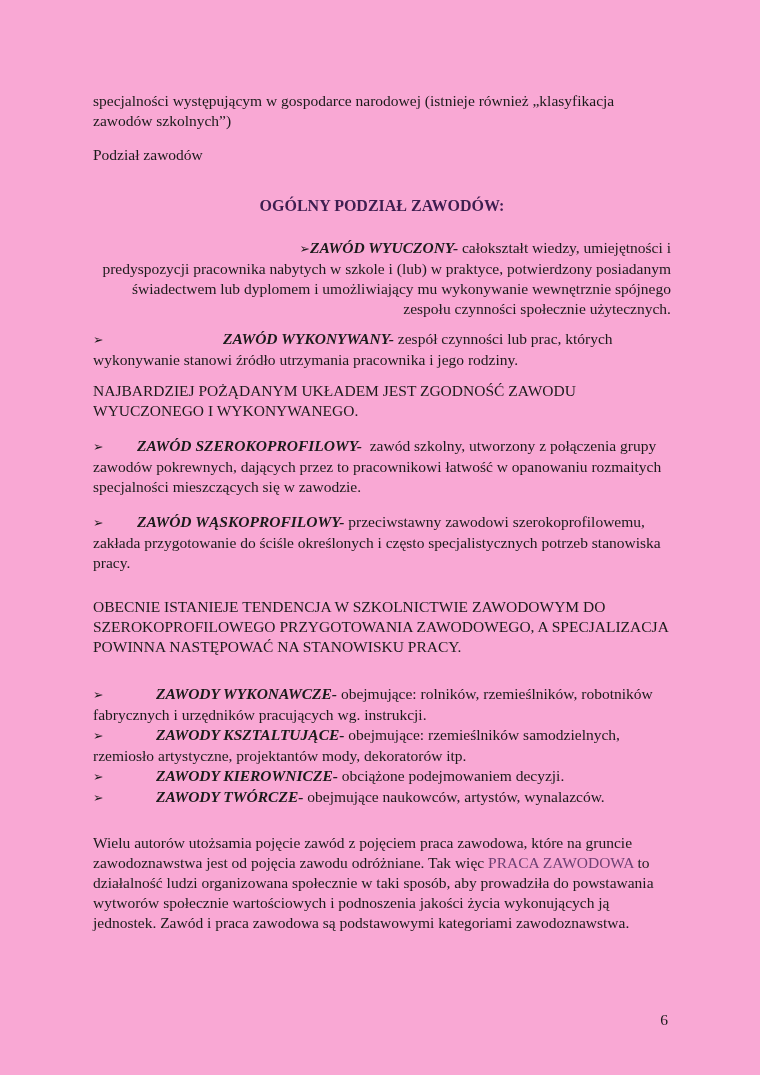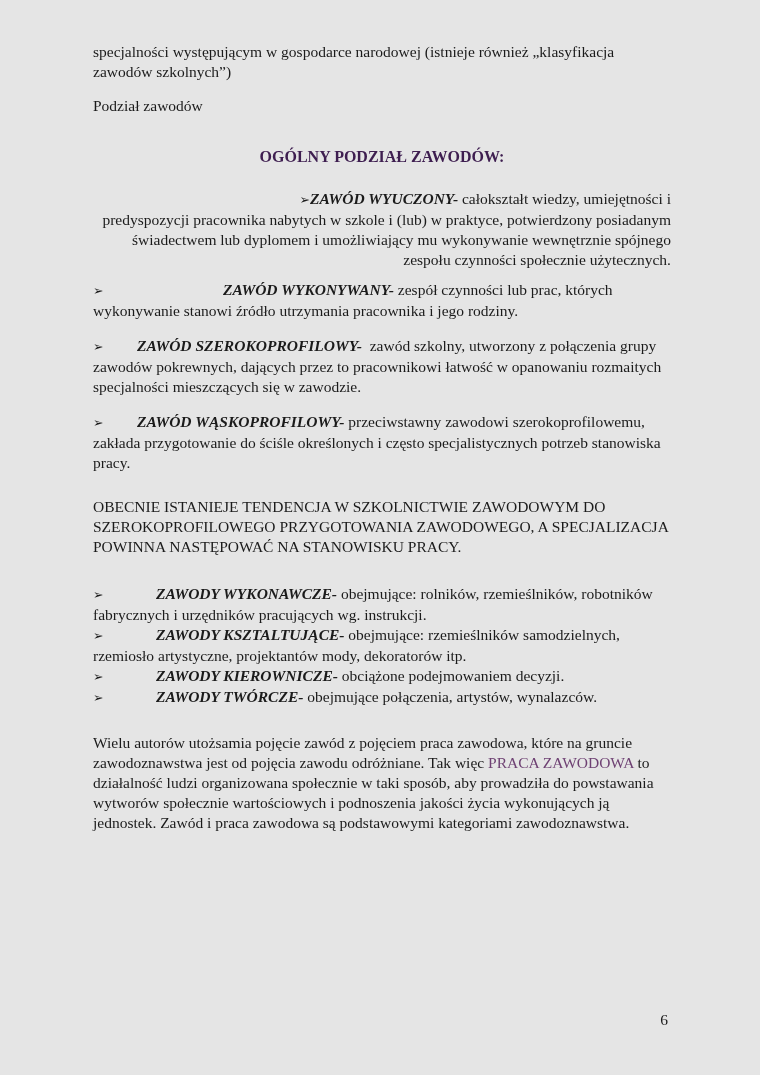--- a/index.html
+++ b/index.html
@@ -1,22 +1,22 @@
 <!DOCTYPE html>
 <html lang="pl"><head>
 <meta charset="utf-8">
 <style>
   html, body { margin: 0; padding: 0; background: #ffffff; }
   .page {
     position: relative;
     width: 760px;
     height: 1075px;
-    background: #e5e5e5;
+    background: #f9a8d4;
     box-sizing: border-box;
-    padding: 42px 89px 0 93px;
+    padding: 91px 89px 0 93px;
     font-family: "Liberation Serif", "DejaVu Serif", serif;
     font-size: 15.5px;
     line-height: 20px;
     color: #1b1b1b;
     overflow: hidden;
   }
   .content { width: 578px; }
   p { margin: 0; }
   .subtitle   { margin-top: 14px; }
   .heading {
@@ -64,33 +64,34 @@
     <p>specjalności występującym w gospodarce narodowej (istnieje również „klasyfikacja zawodów szkolnych”)</p>
 
     <p class="subtitle">Podział zawodów</p>
 
     <p class="heading">OGÓLNY PODZIAŁ ZAWODÓW:</p>
 
     <p class="bullet-1"><span class="glyph wide">➢</span><span class="term">ZAWÓD WYUCZONY-</span> <span>całokształt wiedzy, umiejętności i predyspozycji pracownika nabytych w szkole i (lub) w praktyce, potwierdzony posiadanym świadectwem lub dyplomem i umożliwiający mu wykonywanie wewnętrznie spójnego zespołu czynności społecznie użytecznych.</span></p>
 
     <p class="bullet-2"><span class="glyph wide">➢</span><span class="term">ZAWÓD WYKONYWANY-</span> <span>zespół czynności lub prac, których wykonywanie stanowi źródło utrzymania pracownika i jego rodziny.</span></p>
 
+    <p class="note-1">NAJBARDZIEJ POŻĄDANYM UKŁADEM JEST ZGODNOŚĆ ZAWODU WYUCZONEGO I WYKONYWANEGO.</p>
 
     <p class="bullet-3"><span class="glyph narrow">➢</span><span class="term">ZAWÓD SZEROKOPROFILOWY-</span>&nbsp; <span>zawód szkolny, utworzony z połączenia grupy zawodów pokrewnych, dających przez to pracownikowi łatwość w opanowaniu rozmaitych specjalności mieszczących się w zawodzie.</span></p>
 
     <p class="bullet-4"><span class="glyph narrow">➢</span><span class="term">ZAWÓD WĄSKOPROFILOWY-</span> <span>przeciwstawny zawodowi szerokoprofilowemu, zakłada przygotowanie do ściśle określonych i często specjalistycznych potrzeb stanowiska pracy.</span></p>
 
     <p class="note-2">OBECNIE ISTANIEJE TENDENCJA W SZKOLNICTWIE ZAWODOWYM DO SZEROKOPROFILOWEGO PRZYGOTOWANIA ZAWODOWEGO, A SPECJALIZACJA POWINNA NASTĘPOWAĆ NA STANOWISKU PRACY.</p>
 
 
     <div class="b-list">
       <p><span class="glyph medium">➢</span><span class="term">ZAWODY WYKONAWCZE-</span> <span>obejmujące: rolników, rzemieślników, robotników fabrycznych i urzędników pracujących wg. instrukcji.</span></p>
       <p><span class="glyph medium">➢</span><span class="term">ZAWODY KSZTALTUJĄCE-</span> <span>obejmujące: rzemieślników samodzielnych, rzemiosło artystyczne, projektantów mody, dekoratorów itp.</span></p>
       <p><span class="glyph medium">➢</span><span class="term">ZAWODY KIEROWNICZE-</span> <span>obciążone podejmowaniem decyzji.</span></p>
-      <p><span class="glyph medium">➢</span><span class="term">ZAWODY TWÓRCZE-</span> <span>obejmujące połączenia, artystów, wynalazców.</span></p>
+      <p><span class="glyph medium">➢</span><span class="term">ZAWODY TWÓRCZE-</span> <span>obejmujące naukowców, artystów, wynalazców.</span></p>
     </div>
 
     <p class="closing"><span>Wielu autorów utożsamia pojęcie zawód z pojęciem praca zawodowa, które na gruncie zawodoznawstwa jest od pojęcia zawodu odróżniane. Tak więc</span> <span class="accent">PRACA ZAWODOWA</span> <span>to działalność ludzi organizowana społecznie w taki sposób, aby prowadziła do powstawania wytworów społecznie wartościowych i podnoszenia jakości życia wykonujących ją jednostek. Zawód i praca zawodowa są podstawowymi kategoriami zawodoznawstwa.</span></p>
 
   </div>
 
   <div class="page-number">6</div>
 </div>
 
 </body></html>

